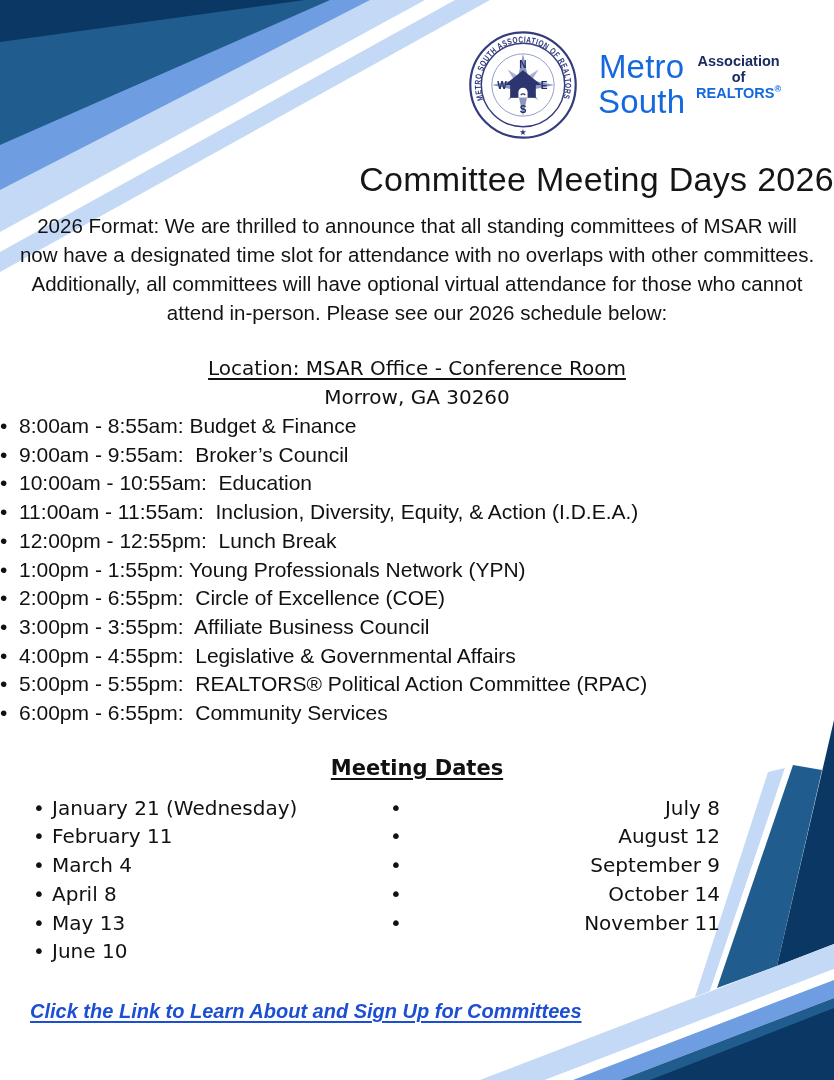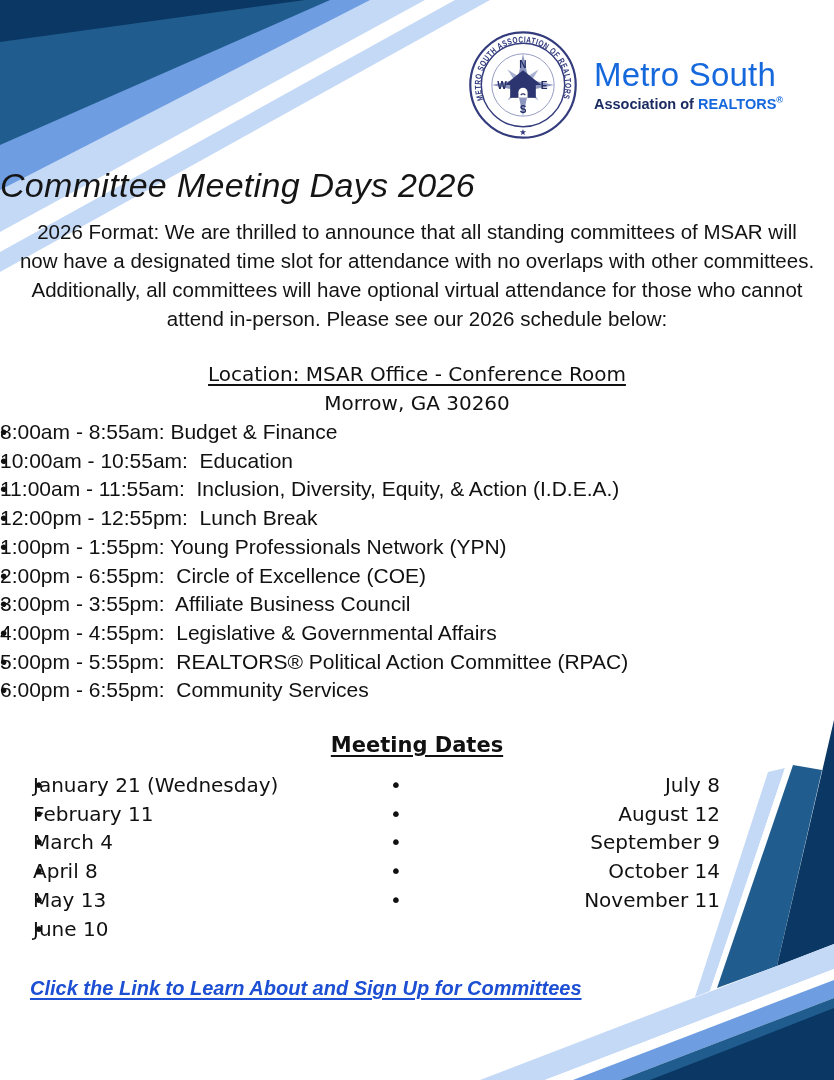--- a/index.html
+++ b/index.html
@@ -8,37 +8,37 @@
     background:#ffffff;
     font-family:"Liberation Sans", sans-serif;
     color:#141414;
   }
   .ribbon{position:absolute;left:0;top:0;width:834px;height:1080px;pointer-events:none;}
   .content{position:relative;z-index:2;}
 
   
   .logo-row{display:flex;align-items:center;gap:16px;margin:30px 0 0 468px;width:320px;}
   .seal{width:110px;height:110px;flex:0 0 auto;}
-  .brand{display:flex;flex-direction:column;line-height:1.05;}
+  .brand{display:flex;flex-direction:row;line-height:1.05;text-align:center;}
   .brand-name{font-size:33px;color:#1668dd;letter-spacing:.2px;}
   .brand-sub{font-size:14.5px;font-weight:bold;color:#1b2c63;margin-top:4px;}
   .brand-sub .blue{color:#1668dd;}
   .brand-sub sup{font-size:9px;}
 
   
-  .page-title{margin:26px 0 0 0;text-align:left;font-size:34px;font-weight:400;color:#151515;letter-spacing:.3px;font-style:italic;}
+  .page-title{margin:20px 0 0 0;text-align:right;font-size:34px;font-weight:400;color:#151515;letter-spacing:.3px;}
   .intro{width:802px;margin:12px auto 0 auto;text-align:center;font-size:20.5px;line-height:29px;color:#131313;}
 
   
   .location{margin-top:27px;text-align:center;font-family:"DejaVu Sans", sans-serif;font-size:20px;line-height:29px;color:#111;}
   .location .head{text-decoration:underline;text-underline-offset:3px;}
 
   
   ul.plain{list-style:none;margin:0;padding:0;}
-  li.bullet{position:relative;white-space:pre-wrap;}
+  li.bullet{position:relative;padding-left:19px;white-space:pre-wrap;}
   li.bullet::before{content:"\2022";position:absolute;left:0;top:0;}
   .schedule{margin:26px 0 0 33px;font-size:21px;line-height:28.7px;color:#111;}
   
   .dates-head{margin-top:28px;text-align:center;font-family:"DejaVu Sans", sans-serif;font-size:21px;color:#111;}
   .dates-head span{text-decoration:underline;text-underline-offset:3px;font-weight:bold;}
   .dates-cols{display:flex;margin:14px 0 0 33px;font-family:"DejaVu Sans", sans-serif;font-size:20px;line-height:28.7px;color:#111;}
   .dates-col1{width:357px;}
   .dates-col2{width:330px;text-align:right;}
 
   
@@ -111,20 +111,21 @@
 
   <p class="intro">2026 Format: We are thrilled to announce that all standing committees of MSAR will now have a designated time slot for attendance with no overlaps with other committees. Additionally, all committees will have optional virtual attendance for those who cannot attend in-person. Please see our 2026 schedule below:</p>
 
   <div class="location">
     <div class="head">Location: MSAR Office - Conference Room</div>
     <div>Morrow, GA 30260</div>
   </div>
 
   <ul class="plain schedule">
     <li class="bullet">8:00am - 8:55am: Budget &amp; Finance</li>
+    <li class="bullet">9:00am - 9:55am:  Broker’s Council</li>
     <li class="bullet">10:00am - 10:55am:  Education</li>
     <li class="bullet">11:00am - 11:55am:  Inclusion, Diversity, Equity, &amp; Action (I.D.E.A.)</li>
     <li class="bullet">12:00pm - 12:55pm:  Lunch Break</li>
     <li class="bullet">1:00pm - 1:55pm: Young Professionals Network (YPN)</li>
     <li class="bullet">2:00pm - 6:55pm:  Circle of Excellence (COE)</li>
     <li class="bullet">3:00pm - 3:55pm:  Affiliate Business Council</li>
     <li class="bullet">4:00pm - 4:55pm:  Legislative &amp; Governmental Affairs</li>
     <li class="bullet">5:00pm - 5:55pm:  REALTORS® Political Action Committee (RPAC)</li>
     <li class="bullet">6:00pm - 6:55pm:  Community Services</li>
   </ul>

